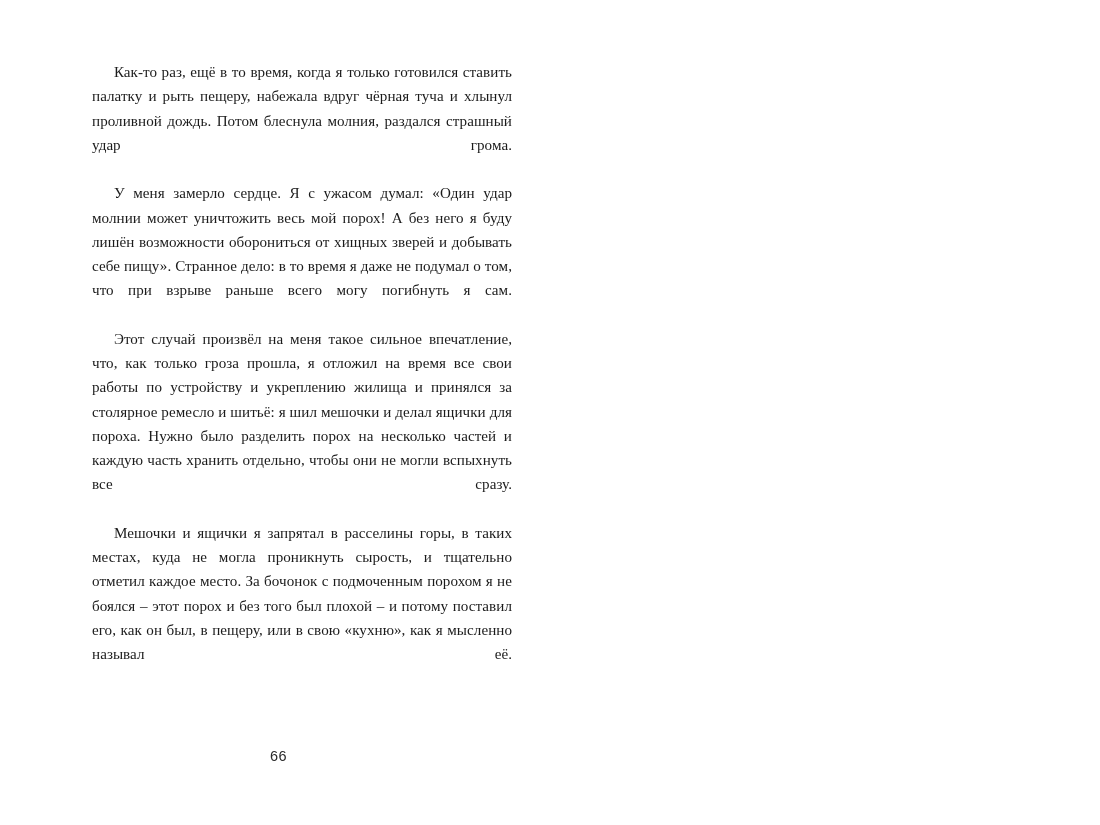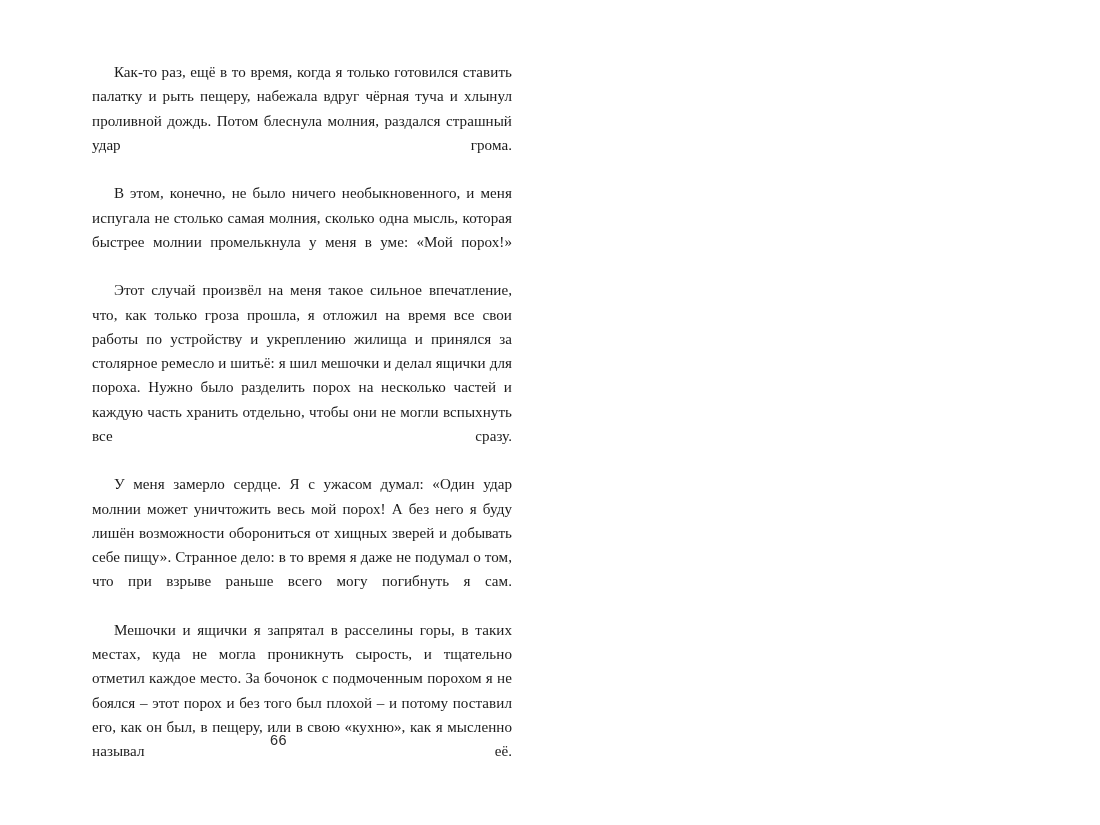--- a/index.html
+++ b/index.html
@@ -51,39 +51,38 @@
   .col p::after {
     content: "";
     display: inline-block;
     width: 100%;
   }
 
   
   .folio {
     position: absolute;
     left: 270px;
-    top: 732px;
+    top: 748px;
     font-size: 14.5px;
     color: #2a2a2a;
     letter-spacing: 0.4px;
     font-family: "Liberation Sans", sans-serif;
   }
 </style>
 </head>
 <body>
 
 <div class="spread">
 
   <div class="page">
 
     <div class="col col-left">
       <p>Как-то раз, ещё в то время, когда я только готовился ставить палатку и рыть пещеру, набежала вдруг чёрная туча и хлынул проливной дождь. Потом блеснула молния, раздался страшный удар грома.</p>
-      <p>В этом, конечно, не было ничего необыкновенного, и меня испугала не столько самая молния, сколько одна мысль, которая быстрее молнии промелькнула у меня в уме: «Мой порох!»</p>
+      <p>У меня замерло сердце. Я с ужасом думал: «Один удар молнии может уничтожить весь мой порох! А без него я буду лишён возможности оборониться от хищных зверей и добывать себе пищу». Странное дело: в то время я даже не подумал о том, что при взрыве раньше всего могу погибнуть я сам.</p>
       <p>Этот случай произвёл на меня такое сильное впечатление, что, как только гроза прошла, я отложил на время все свои работы по устройству и укреплению жилища и принялся за столярное ремесло и шитьё: я шил мешочки и делал ящички для пороха. Нужно было разделить порох на несколько частей и каждую часть хранить отдельно, чтобы они не могли вспыхнуть все сразу.</p>
-      <p>У меня замерло сердце. Я с ужасом думал: «Один удар молнии может уничтожить весь мой порох! А без него я буду лишён возможности оборониться от хищных зверей и добывать себе пищу». Странное дело: в то время я даже не подумал о том, что при взрыве раньше всего могу погибнуть я сам.</p>
       <p>Мешочки и ящички я запрятал в расселины горы, в таких местах, куда не могла проникнуть сырость, и тщательно отметил каждое место. За бочонок с подмоченным порохом я не боялся – этот порох и без того был плохой – и потому поставил его, как он был, в пещеру, или в свою «кухню», как я мысленно называл её.</p>
     </div>
 
     <div class="folio">66</div>
   </div>
 
   <div class="page">
 
     
 

